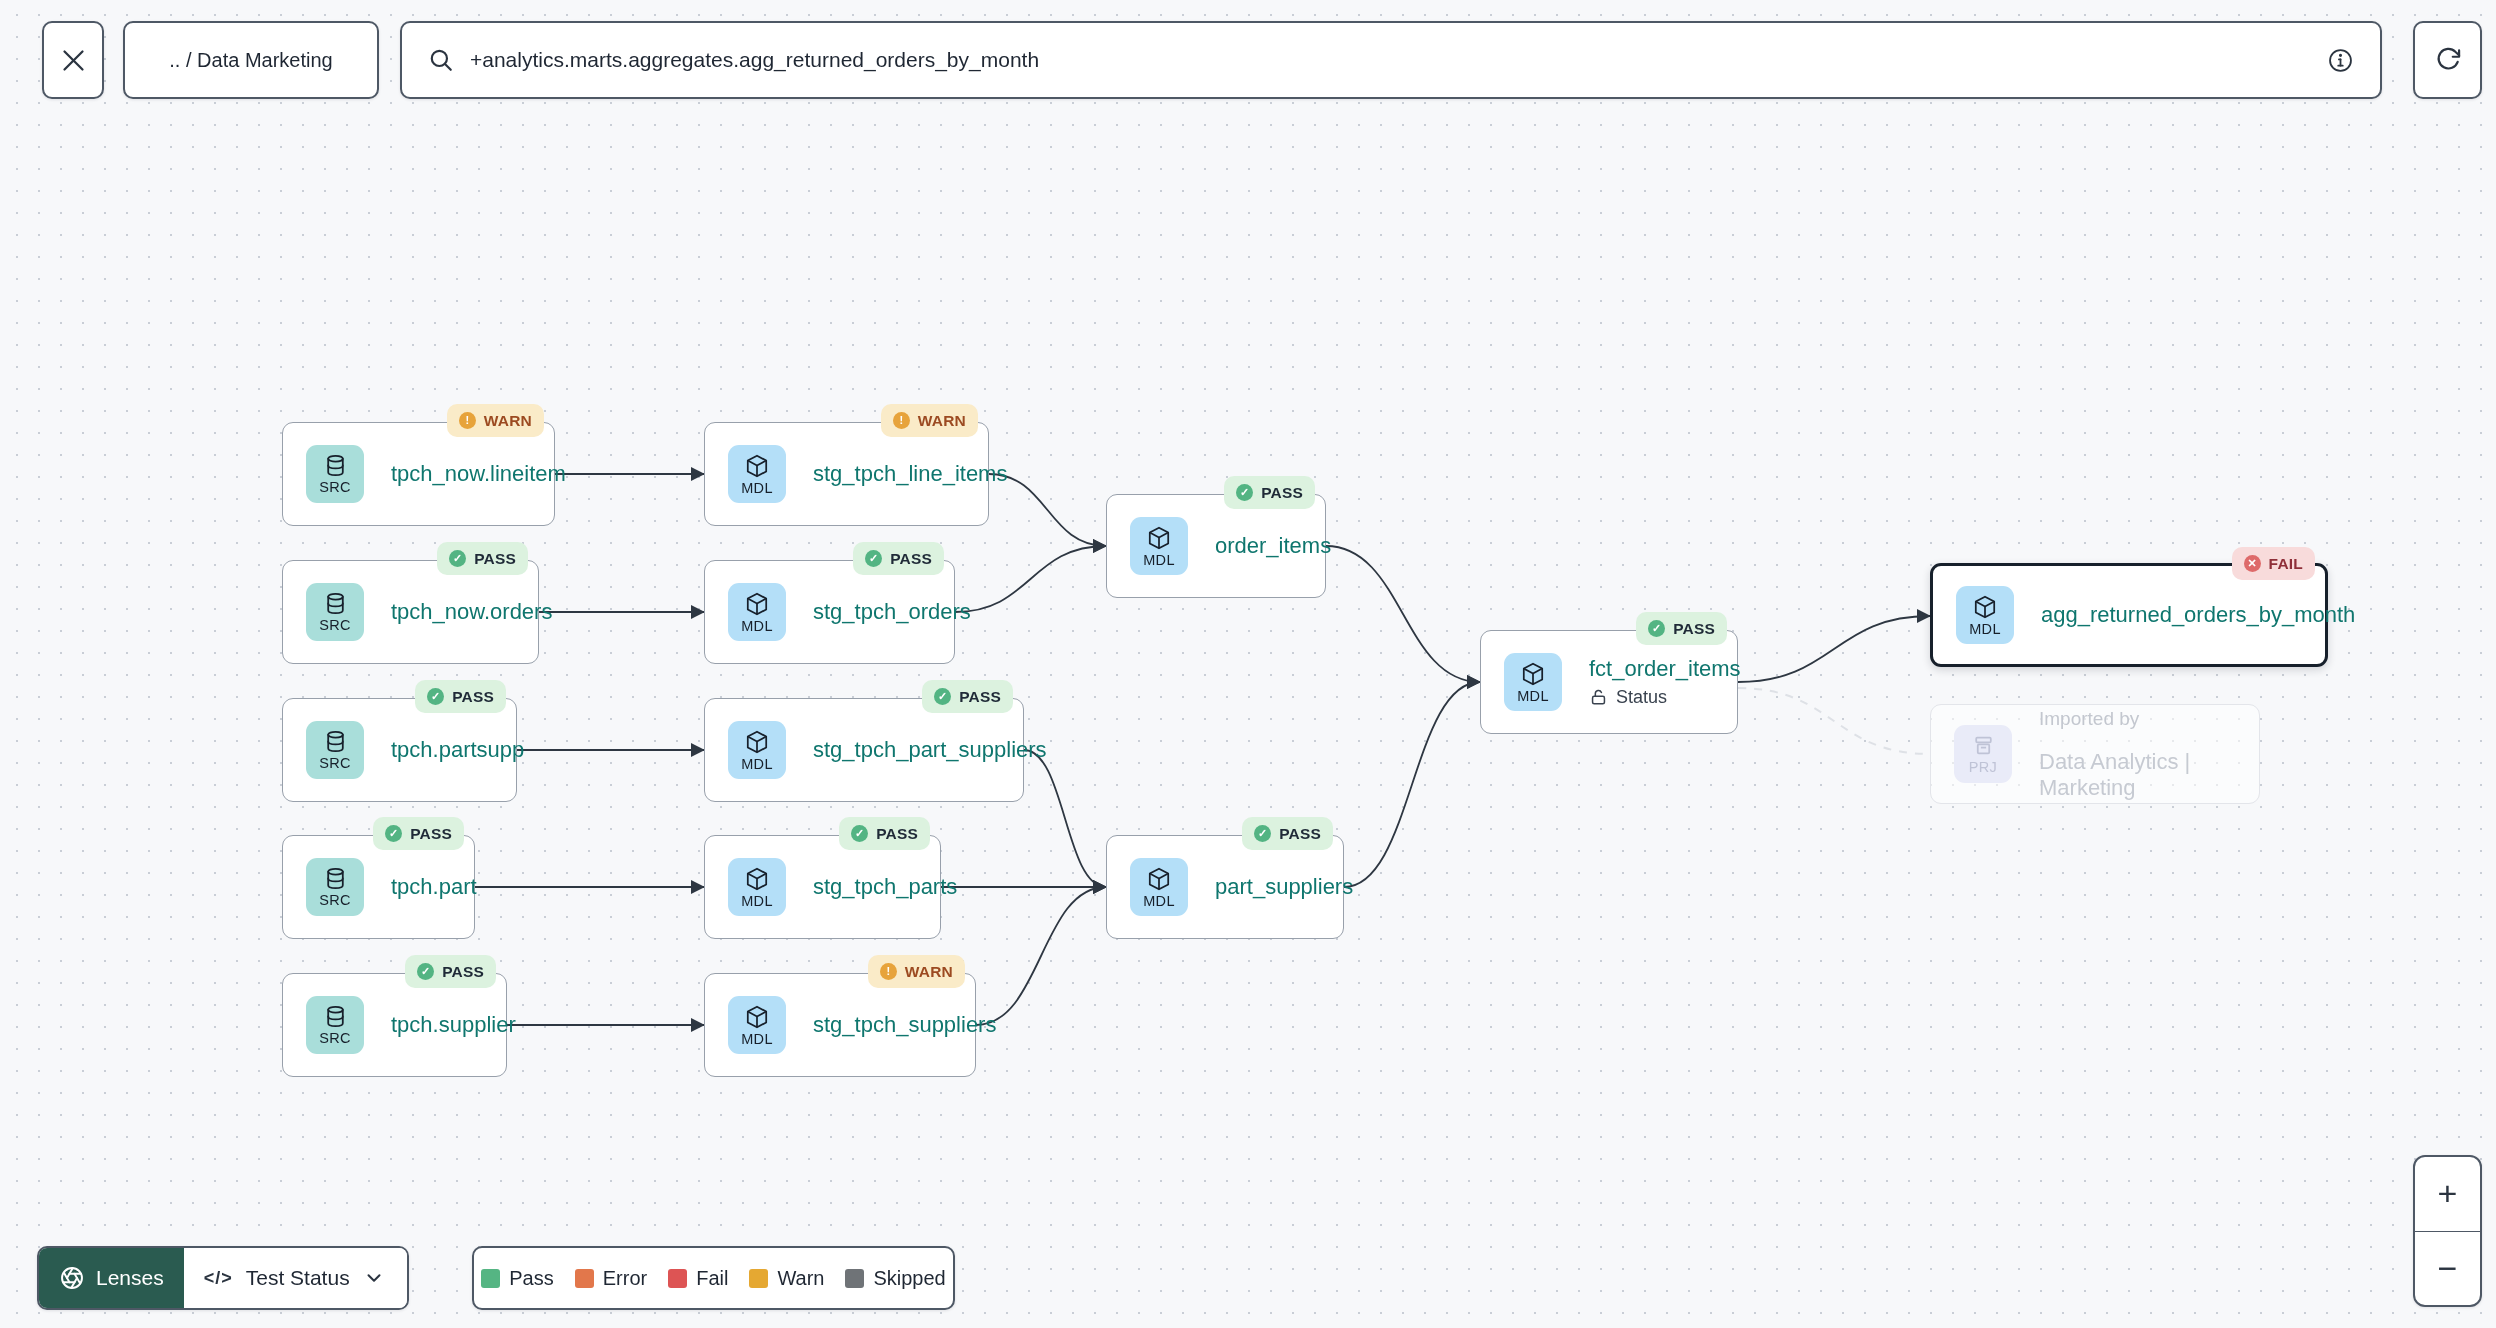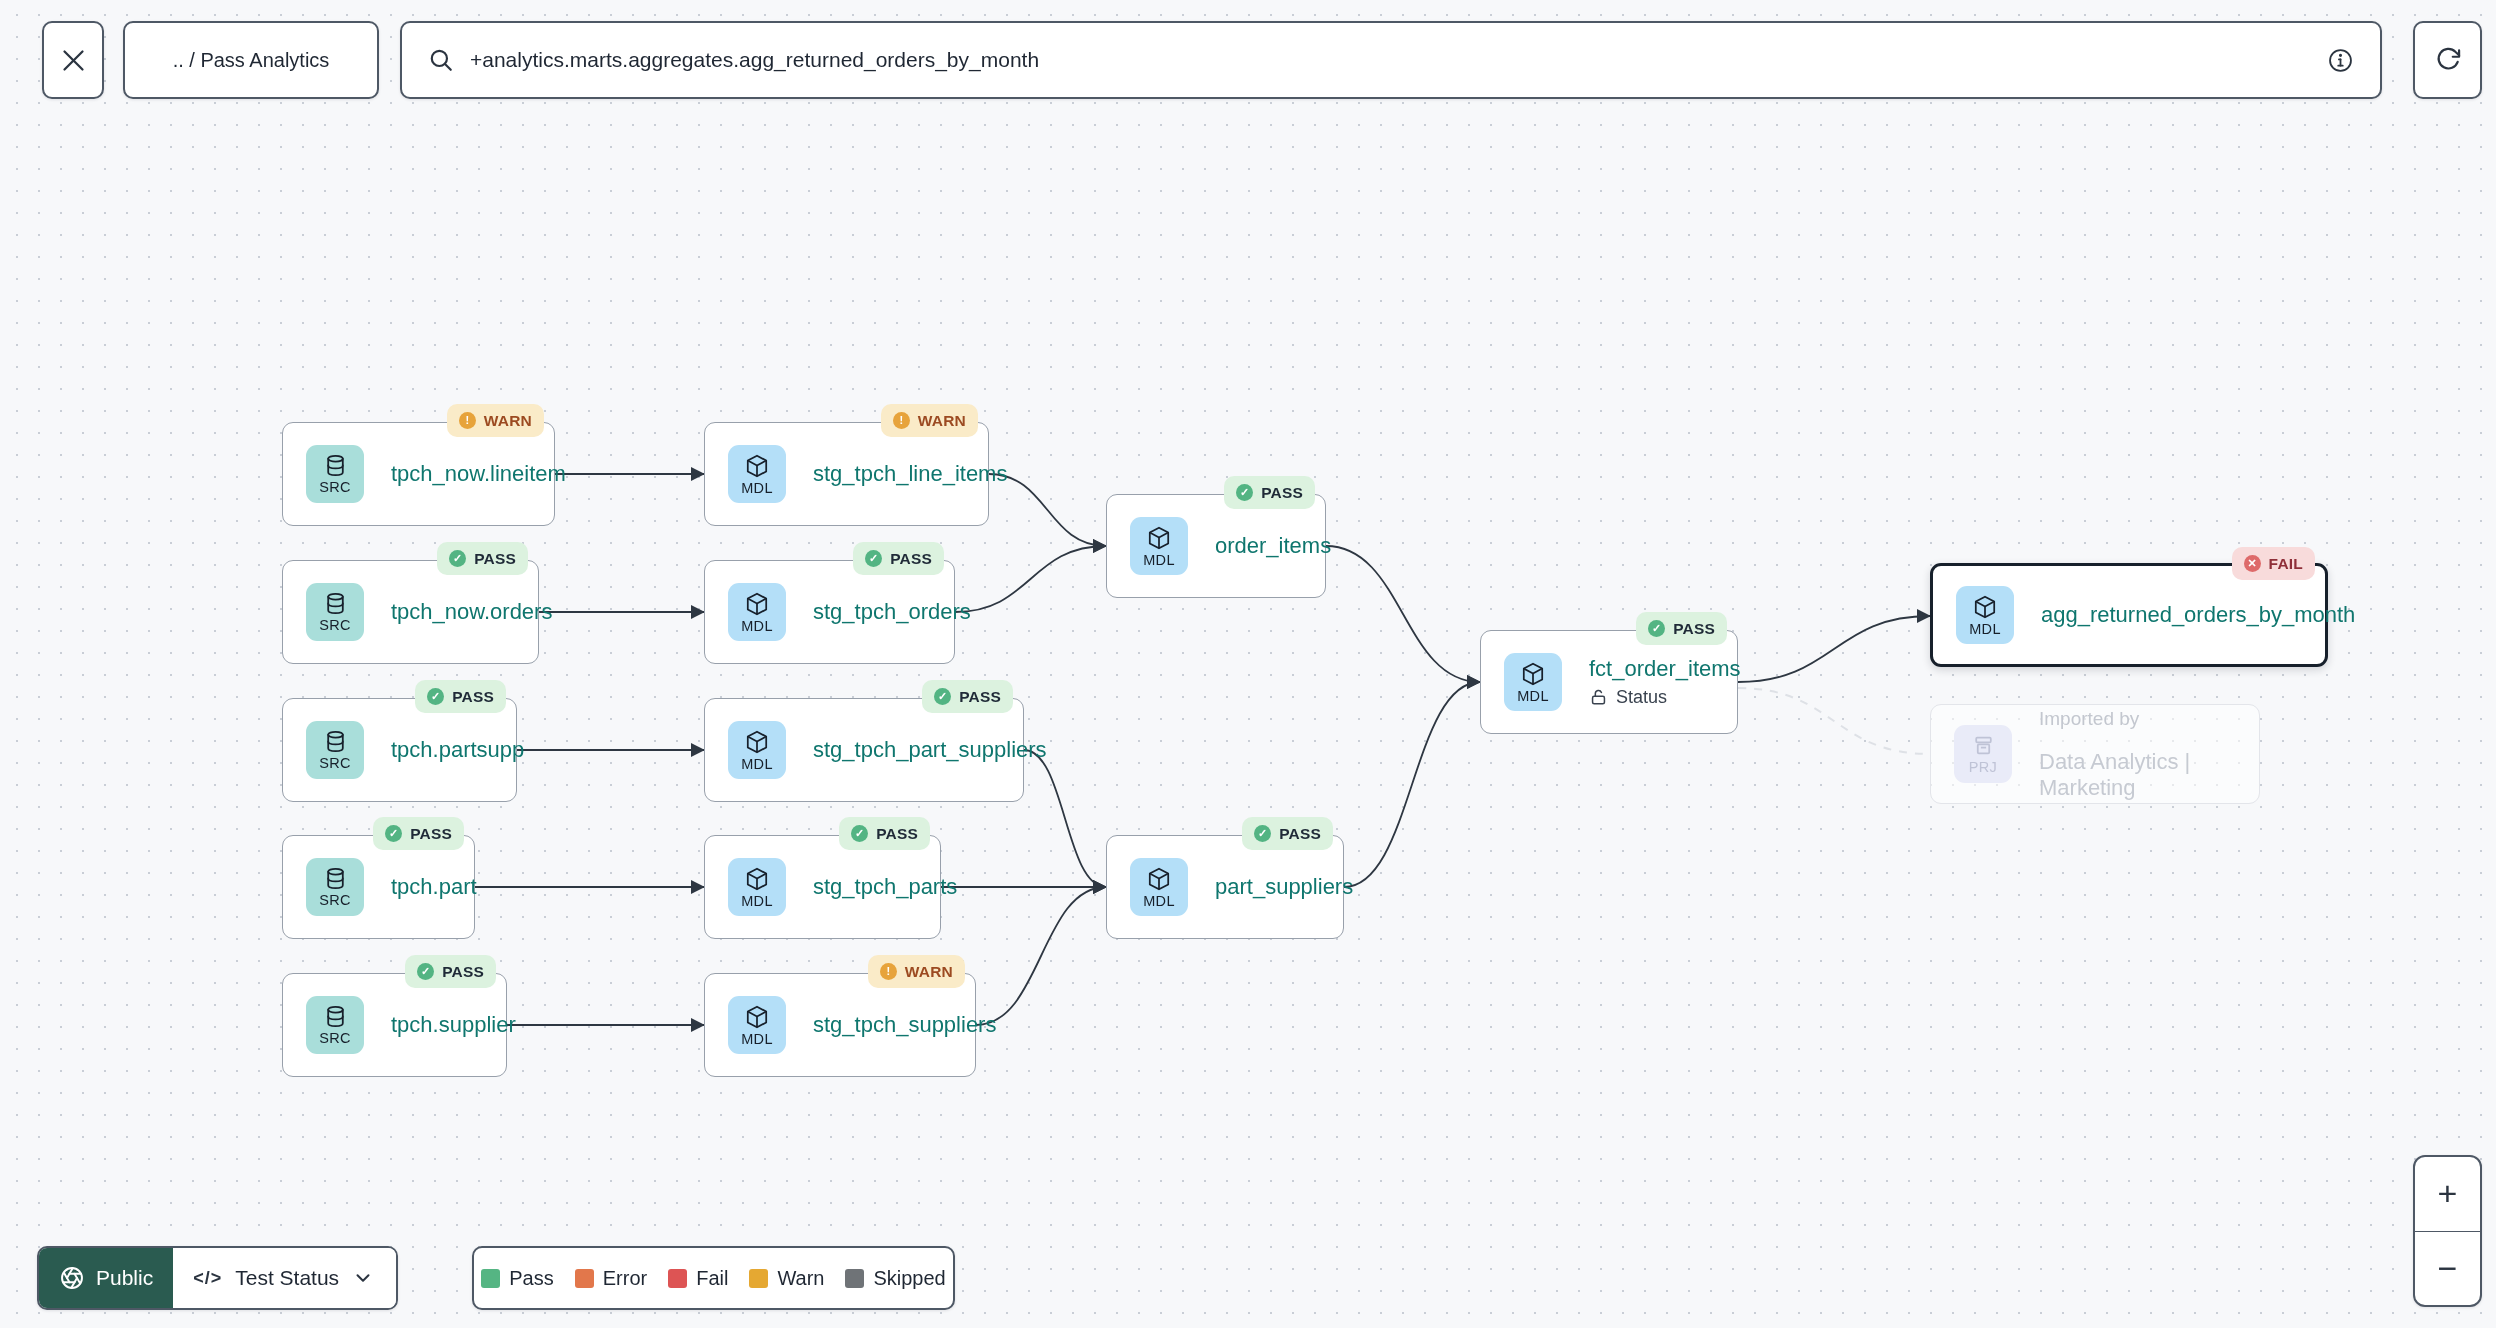--- a/index.html
+++ b/index.html
@@ -405,21 +405,21 @@
 <div class="pill" id="close-btn">
   <span class="icon">
     <svg class="glyph" width="27" height="27" viewBox="0 0 24 24">
         <line x1="4" y1="4" x2="20" y2="20"></line>
         <line x1="20" y1="4" x2="4" y2="20"></line>
       </svg>
   </span>
 </div>
 
 <div class="pill" id="breadcrumb-btn">
-  <span>.. / Pass Analytics</span>
+  <span>.. / Data Marketing</span>
 </div>
 
 <div class="pill" id="search-bar">
   <span class="icon">
     <svg class="glyph" width="26" height="26" viewBox="0 0 24 24">
         <circle cx="10.5" cy="10.5" r="7"></circle>
         <line x1="15.7" y1="15.7" x2="21" y2="21"></line>
       </svg>
   </span>
   <input id="search-input" type="text" value="+analytics.marts.aggregates.agg_returned_orders_by_month" style="">
@@ -449,21 +449,21 @@
       <svg width="26" height="26" viewBox="0 0 24 24" fill="none" stroke="#FFFFFF" stroke-width="1.8" stroke-linecap="round">
         <circle cx="12" cy="12" r="9.2"></circle>
         <line x1="14.31" y1="8" x2="19.6" y2="17.1"></line>
         <line x1="9.69" y1="8" x2="20.2" y2="8"></line>
         <line x1="7.38" y1="12" x2="12.6" y2="2.9"></line>
         <line x1="9.69" y1="16" x2="4.4" y2="6.9"></line>
         <line x1="14.31" y1="16" x2="3.8" y2="16"></line>
         <line x1="16.62" y1="12" x2="11.4" y2="21.1"></line>
       </svg>
     </span>
-    <span>Public</span>
+    <span>Lenses</span>
   </div>
   <div id="test-status-seg">
     <span id="code-glyph">&lt;/&gt;</span>
     <span>Test Status</span>
     <span class="icon">
       <svg class="glyph" width="22" height="22" viewBox="0 0 24 24" style="stroke-width:2.2">
           <path d="M6 9l6 6 6-6"></path>
         </svg>
     </span>
   </div>

